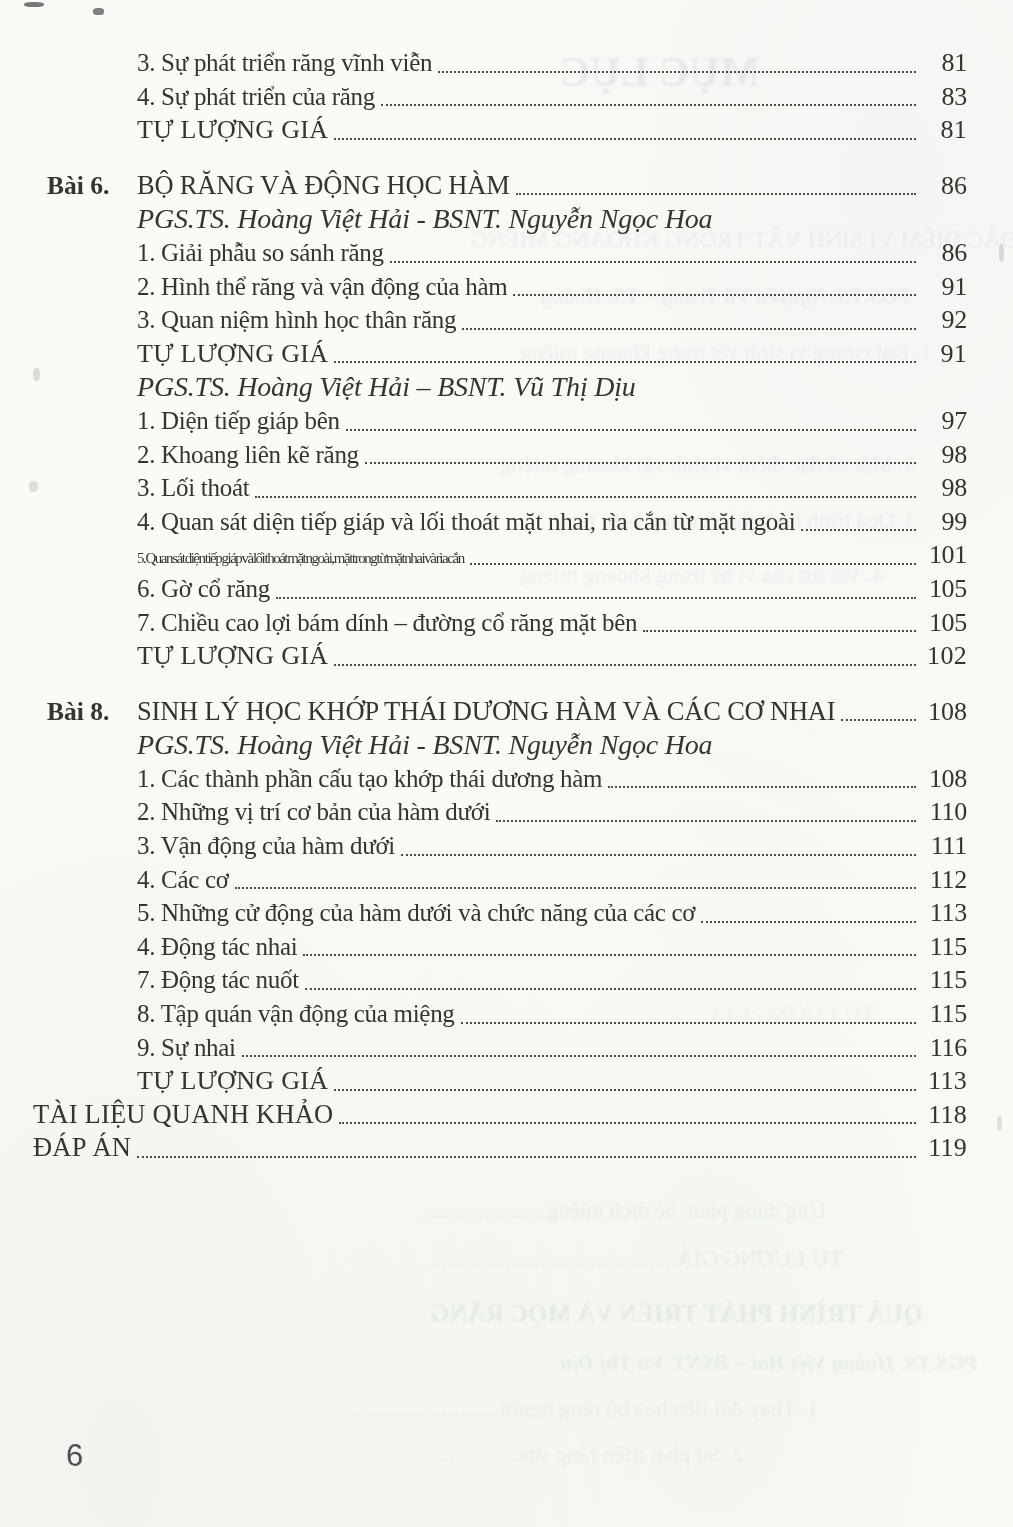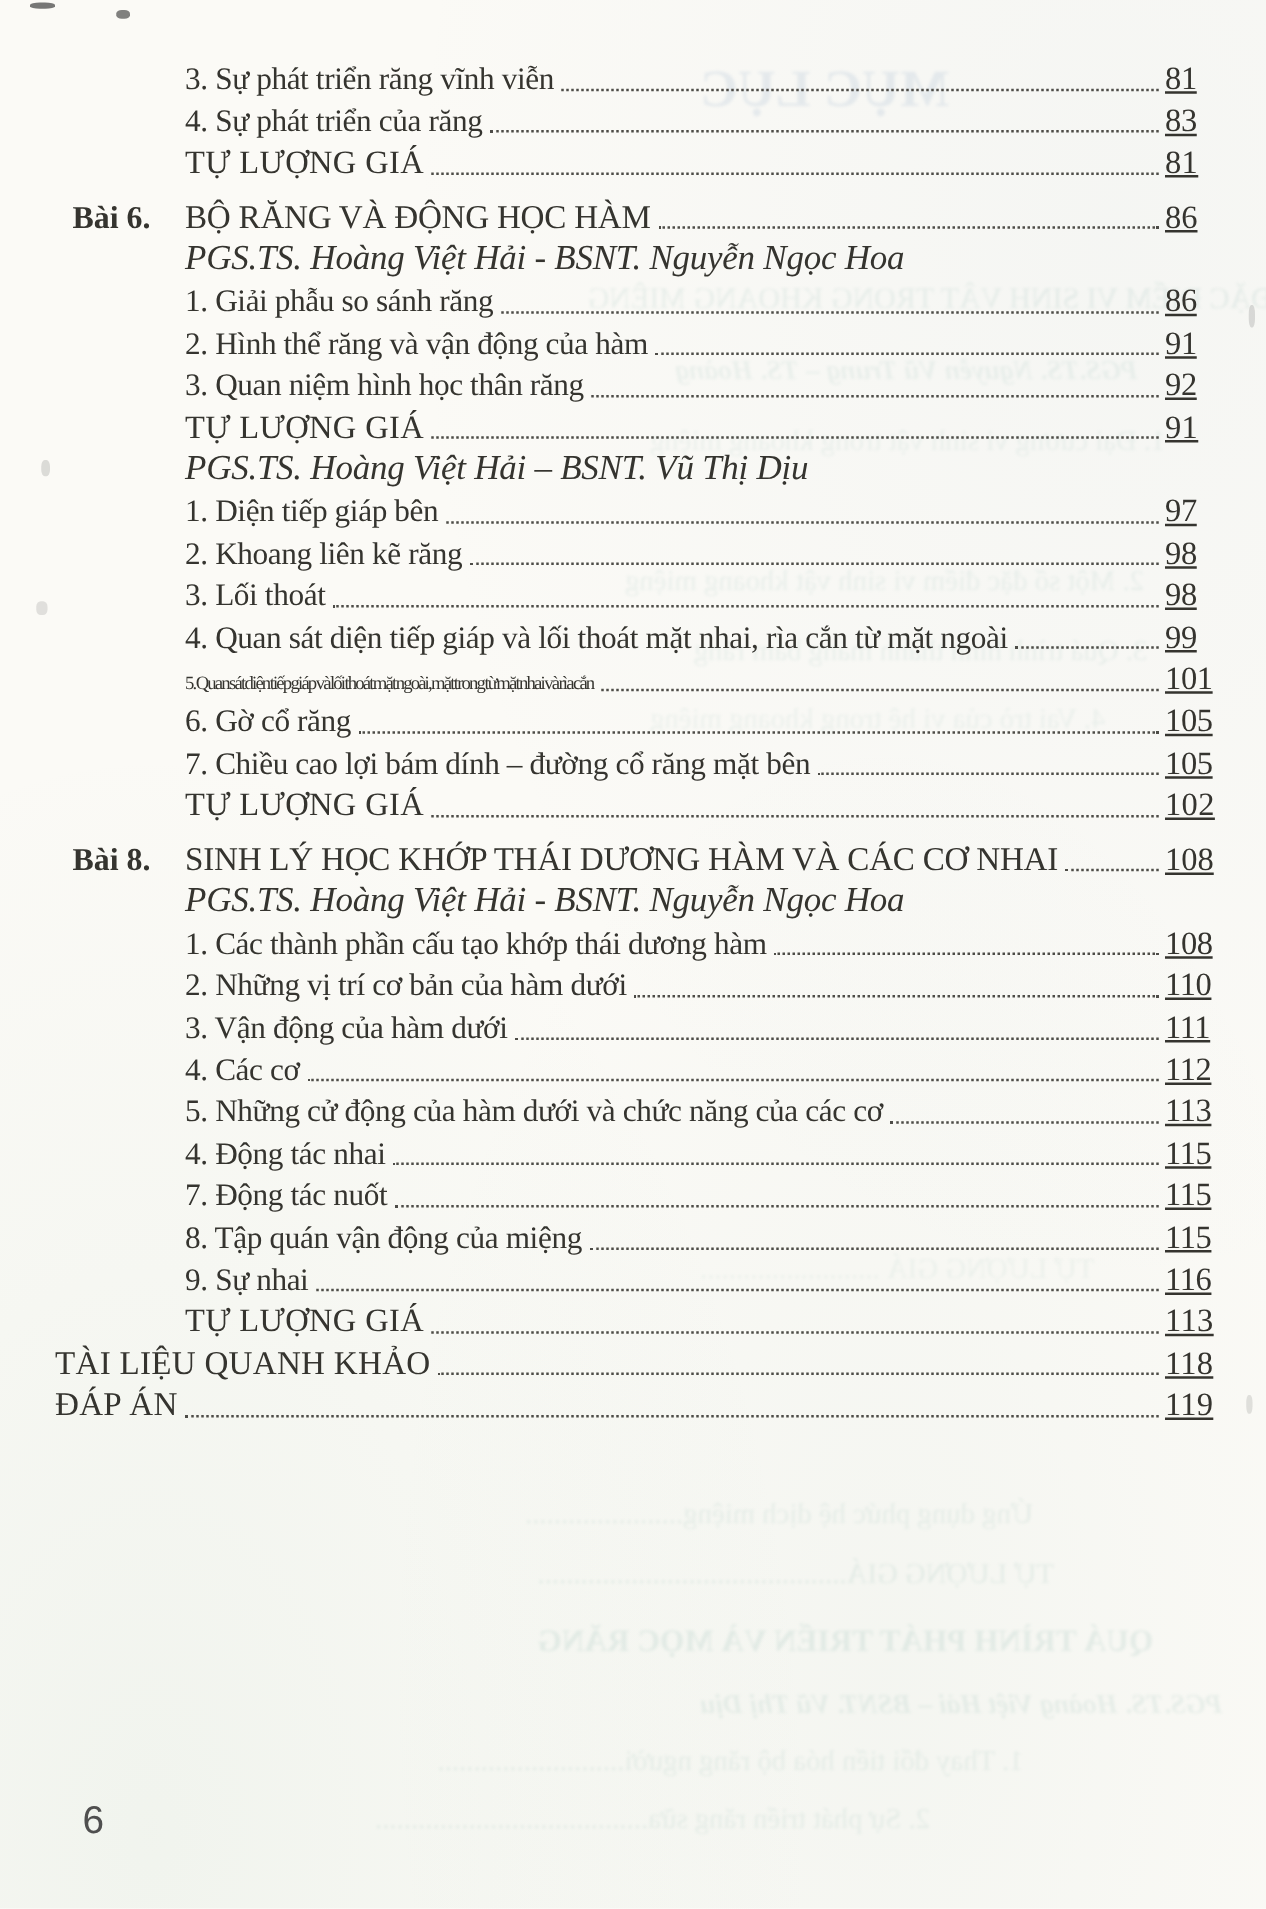--- a/index.html
+++ b/index.html
@@ -14,34 +14,34 @@
     font-family:"Liberation Serif", serif;
     color:var(--ink,#35342f);
   }
   .ghost-layer{position:absolute;inset:0;pointer-events:none;}
   .ghost{
     position:absolute;white-space:nowrap;
     transform:scaleX(-1);
     filter:blur(1.1px);
     font-family:"Liberation Serif", serif;
   }
-  .toc{position:absolute;left:58px;top:46px;width:920px;}
+  .toc{position:absolute;left:47px;top:46px;width:920px;}
   .row{display:flex;align-items:baseline;height:33.6px;line-height:33.6px;white-space:nowrap;}
   .row .label{flex:0 0 auto;}
   .leader{
     flex:1 1 auto;min-width:8px;align-self:flex-end;
     border-bottom:2.6px dotted var(--leader_dots,#4d4c47);
     margin:0 5px 7px 6px;
   }
-  .pg{flex:0 0 46px;font-size:26px;text-decoration:underline;}
+  .pg{flex:0 0 46px;text-align:right;font-size:26px;}
   .item{padding-left:90px;font-size:25px;letter-spacing:-0.3px;}
   .item.cond .label{font-size:15px;letter-spacing:-1.5px;word-spacing:-2px;}
   .tlg{padding-left:90px;font-size:26px;letter-spacing:0.3px;}
   .author{padding-left:90px;font-size:28px;font-weight:normal;font-style:italic;letter-spacing:-0.2px;}
-  .chapter{margin-top:10px;font-size:26.5px;}
+  .chapter{margin-top:22px;font-size:26.5px;}
   .chapter .bai{flex:0 0 90px;font-weight:bold;font-size:25.5px;}
   .chapter .label{letter-spacing:-0.2px;text-align:center;}
   .root{margin-left:-14px;font-size:26.5px;letter-spacing:0.2px;}
   .folio{
     position:absolute;left:66px;top:1438px;
     font-family:"Liberation Sans", sans-serif;
     font-size:31px;color:var(--folio,#4f4f4f);
   }
   .speck{position:absolute;background:#4b4b4b;border-radius:40%;}
   .speck.s1{left:24px;top:2px;width:20px;height:5px;opacity:.75;}

